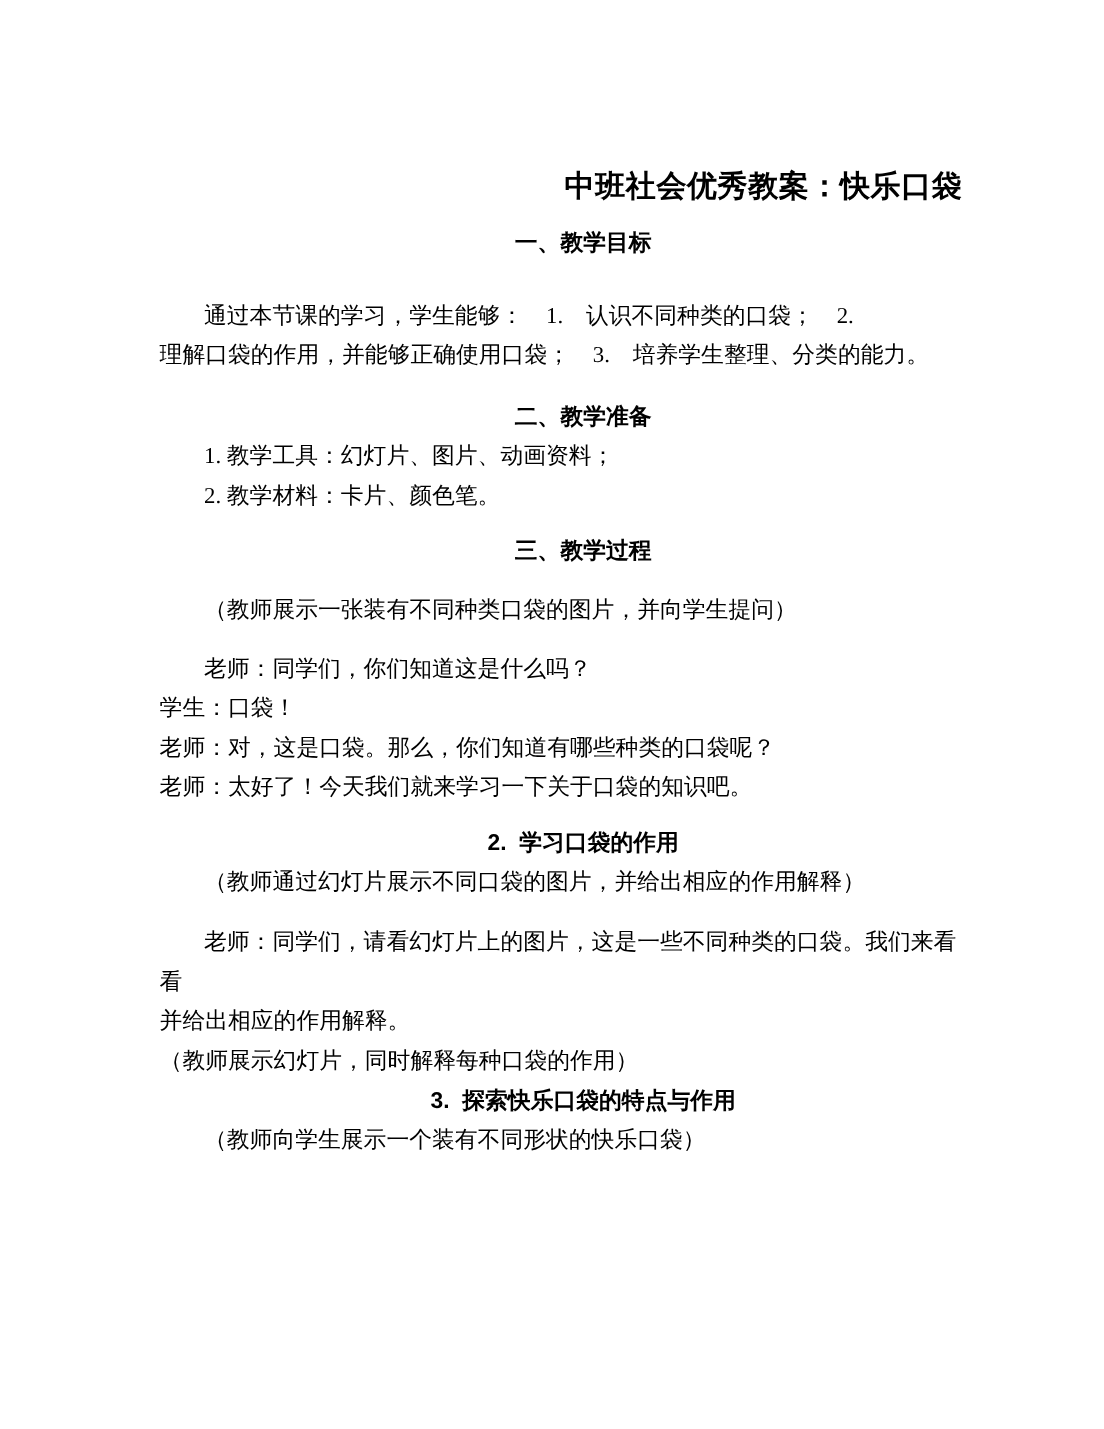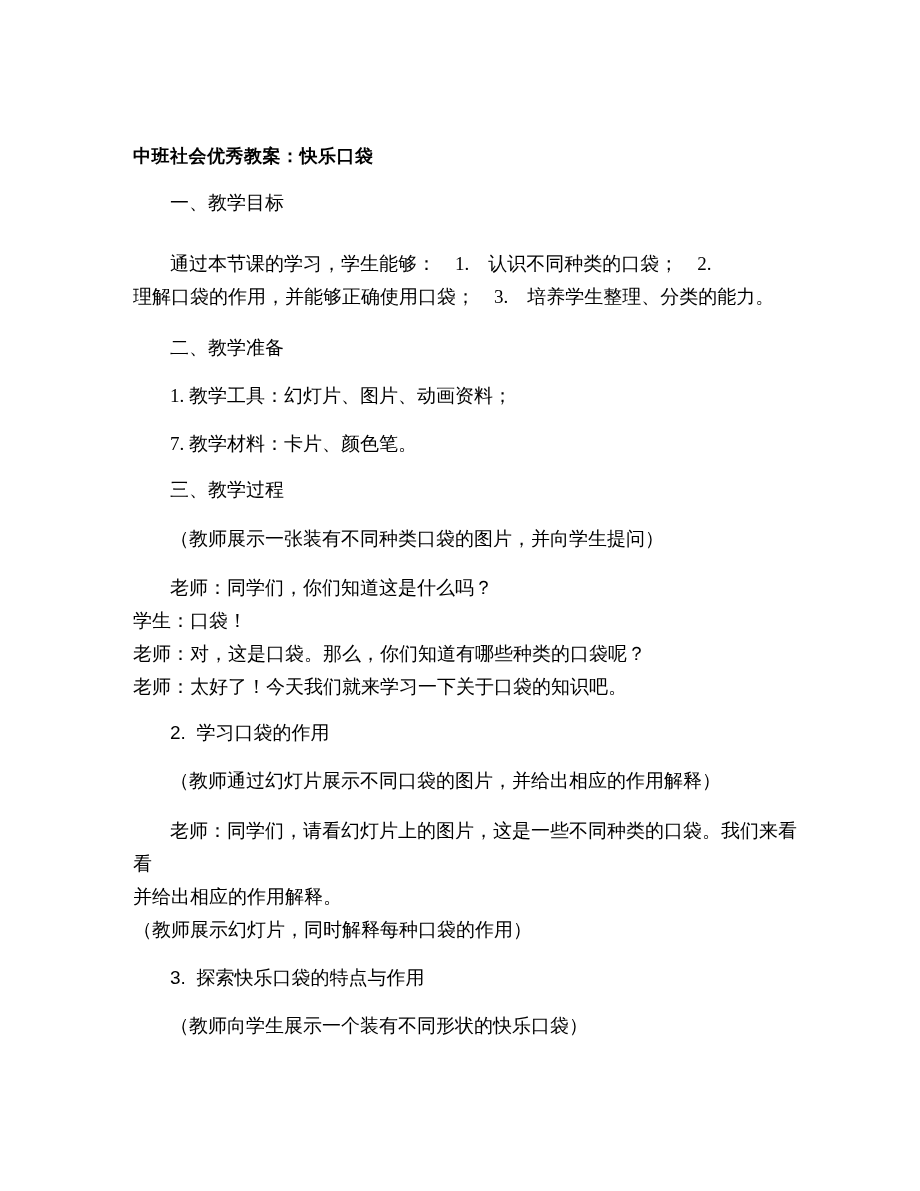--- a/index.html
+++ b/index.html
@@ -15,42 +15,43 @@
   .page {
     box-sizing: border-box;
     width: 920px;
     min-height: 1191px;
     padding: 139px 118px 0 133px;
     background: #ffffff;
   }
   .doc-title {
     font-family: Liberation Serif, serif;
     font-weight: 700;
-    font-size: 18px;
+    font-size: 25px;
     line-height: 34px;
-    text-align: left;
+    text-align: right;
     letter-spacing: 0.5px;
     white-space: pre-wrap;
   }
   .line {
     font-family: "Liberation Serif", "DejaVu Serif", serif;
     font-size: 19px;
     line-height: 33px;
     white-space: pre-wrap;
   }
   .heading {
     font-family: "Liberation Sans", "DejaVu Sans", sans-serif;
-    font-weight: 400;
+    font-weight: 700;
+    text-align: center;
   }
   .indent {
     text-indent: 37px;
   }
   .mt12 { margin-top: 28px; }
   .mt13 { margin-top: 13px; }
-  .mt15 { margin-top: 15px; }
+  .mt15 { margin-top: 0; }
   .mt16 { margin-top: 16px; }
   .mt17 { margin-top: 17px; }
   .mt18 { margin-top: 18px; }
 </style>
 </head>
 <body>
 
 <div class="page">
 
   <div class="doc-title">中班社会优秀教案：快乐口袋</div>
@@ -59,21 +60,21 @@
 
   <div class="mt12">
     <div class="line indent">通过本节课的学习，学生能够：　1.　认识不同种类的口袋；　2.</div>
     <div class="line">理解口袋的作用，并能够正确使用口袋；　3.　培养学生整理、分类的能力。</div>
   </div>
 
   <div class="line heading indent mt18">二、教学准备</div>
 
   <div class="line indent mt15">1. 教学工具：幻灯片、图片、动画资料；</div>
 
-  <div class="line indent mt15">7. 教学材料：卡片、颜色笔。</div>
+  <div class="line indent mt15">2. 教学材料：卡片、颜色笔。</div>
 
   <div class="line heading indent mt13">三、教学过程</div>
 
 
   <div class="line indent mt16">（教师展示一张装有不同种类口袋的图片，并向学生提问）</div>
 
   <div class="mt16">
     <div class="line indent">老师：同学们，你们知道这是什么吗？</div>
     <div class="line">学生：口袋！</div>
     <div class="line">老师：对，这是口袋。那么，你们知道有哪些种类的口袋呢？</div>

